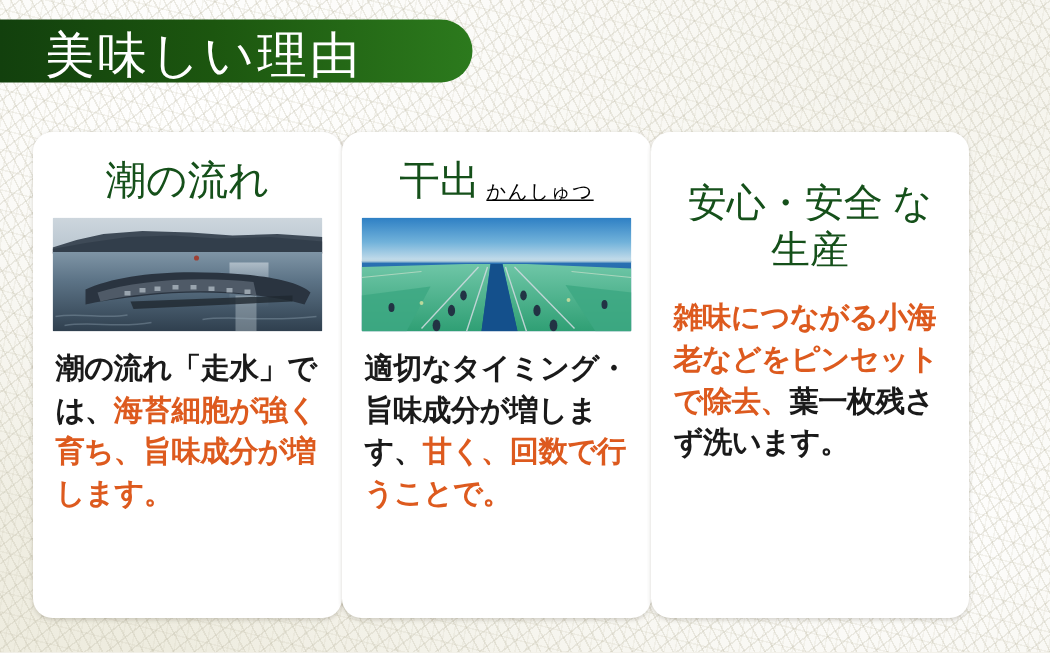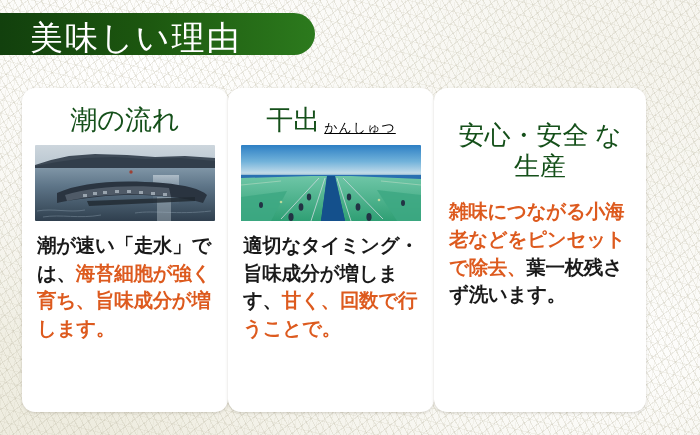--- a/index.html
+++ b/index.html
@@ -189,21 +189,21 @@
           </g>
           <path d="M52 56 L160 52 L160 56 L54 61 Z" fill="#1f2830" opacity="0.8"></path>
           <g opacity="0.35" stroke="#9fb2c0" stroke-width="1" fill="none">
             <path d="M2 66 C18 63, 34 68, 50 65"></path>
             <path d="M8 72 C26 69, 44 74, 66 70"></path>
             <path d="M100 68 C120 65, 140 70, 176 66"></path>
           </g>
         </svg>
       </div>
       <div class="card-body">
-        <span>潮が速い「走水」では、</span><span class="hl">海苔細胞が強く育ち、旨味成分が増します。</span><span></span>
+        <span>潮の流れ「走水」では、</span><span class="hl">海苔細胞が強く育ち、旨味成分が増します。</span><span></span>
       </div>
     </div>
 
     <div class="card card-2">
       <div class="card-title"><span>干出</span><span class="ruby">かんしゅつ</span></div>
       <div class="photo">
         <svg width="180" height="76" viewBox="0 0 180 76" xmlns="http://www.w3.org/2000/svg">
           <defs>
             <linearGradient id="sky2" x1="0" y1="0" x2="0" y2="1">
               <stop offset="0%" stop-color="#2d7fc4"></stop>

